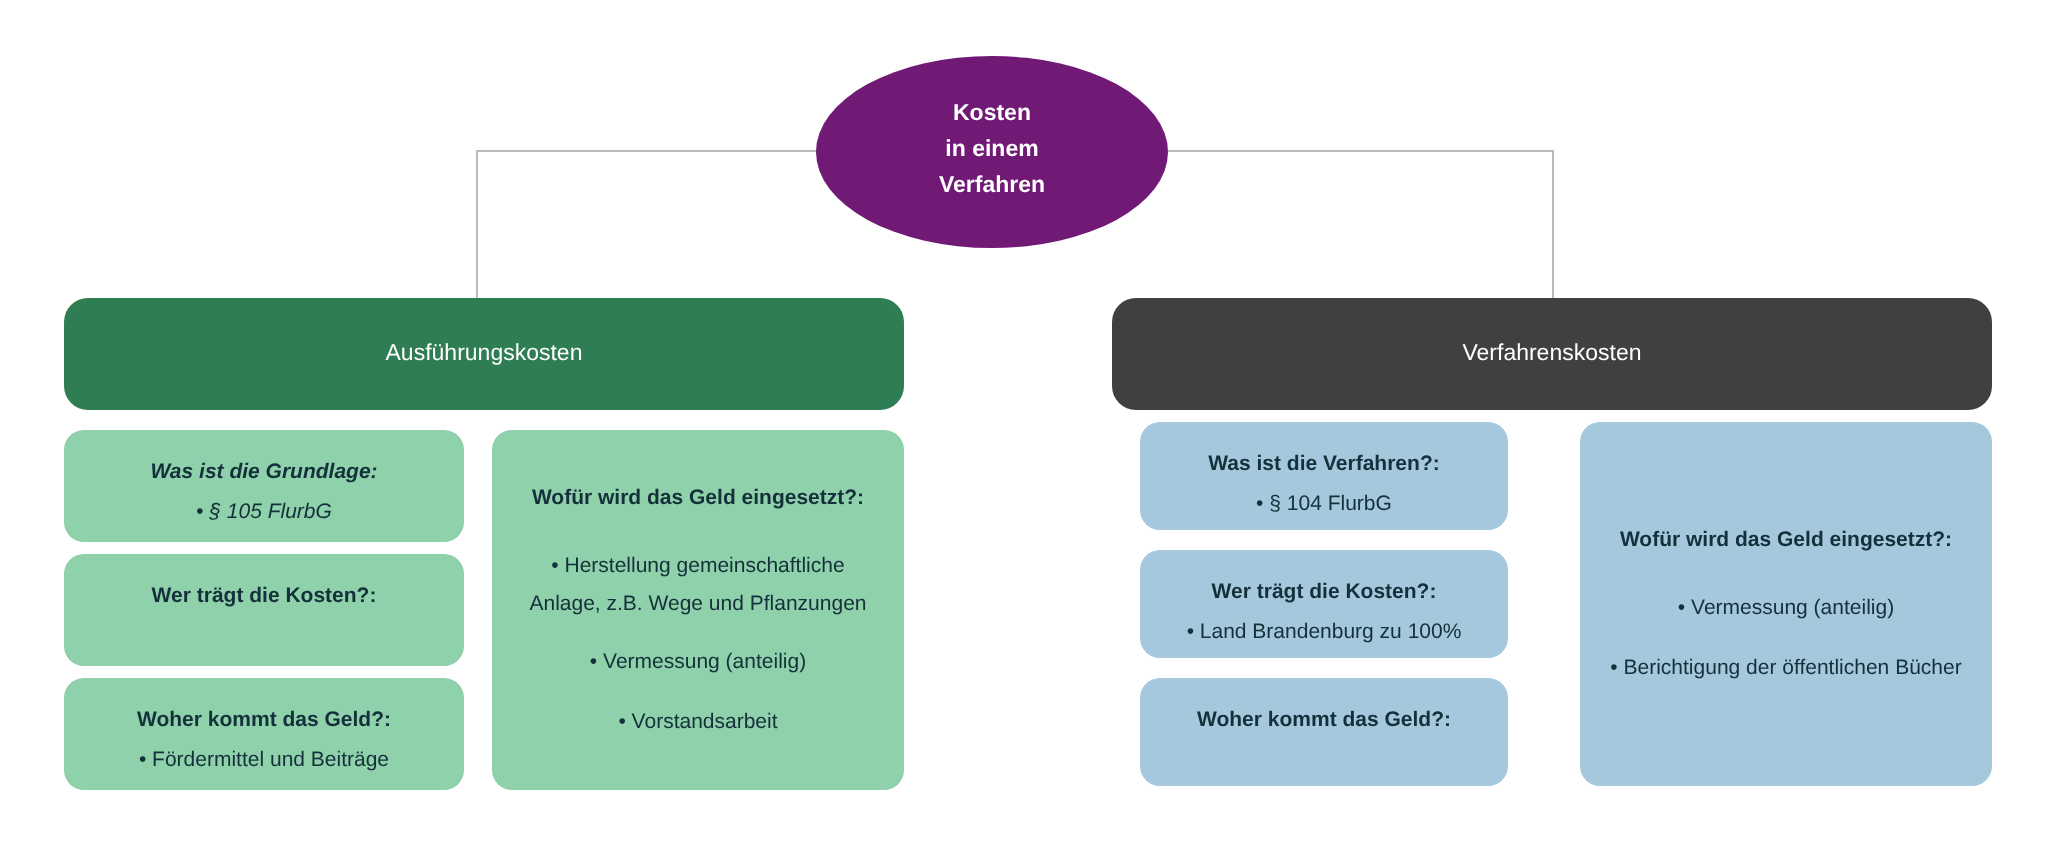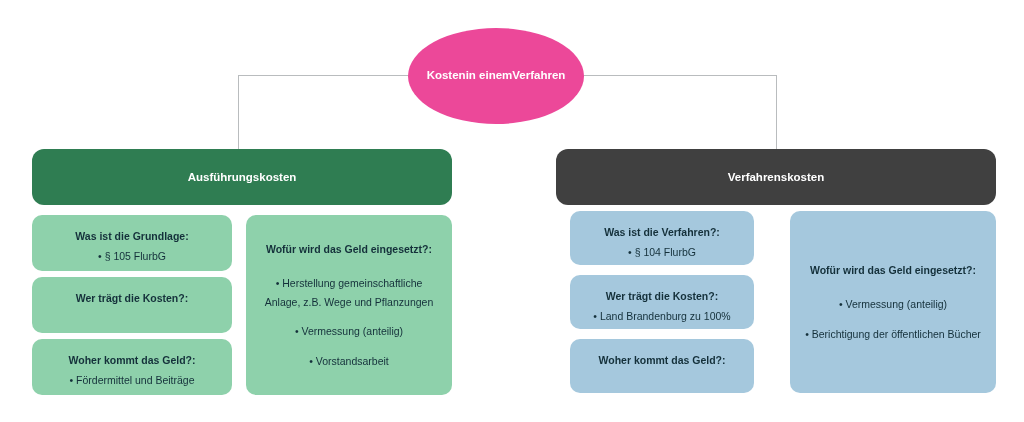--- a/index.html
+++ b/index.html
@@ -20,23 +20,23 @@
   }
 
   
   .root-node {
     position: absolute;
     left: 408px;
     top: 28px;
     width: 176px;
     height: 96px;
     border-radius: 50%;
-    background: #ec4899;
+    background: #701a75;
     display: flex;
-    flex-direction: row;
+    flex-direction: column;
     align-items: center;
     justify-content: center;
     color: #ffffff;
     font-size: 11.5px;
     font-weight: bold;
     line-height: 1.55;
     text-align: center;
   }
 
   
@@ -50,21 +50,21 @@
   
   .branch-header {
     position: absolute;
     height: 56px;
     border-radius: 12px;
     display: flex;
     align-items: center;
     justify-content: center;
     color: #ffffff;
     font-size: 11.5px;
-    font-weight: bold;
+    font-weight: normal;
     text-align: center;
   }
   .header-green { background: #2f7d52; }
   .header-blue  { background: #404040; }
 
   
   .card {
     position: absolute;
     border-radius: 10px;
     box-sizing: border-box;
@@ -122,21 +122,21 @@
   <div class="root-node">
     <span>Kosten</span>
     <span>in einem</span>
     <span>Verfahren</span>
   </div>
 
   <div class="branch-header header-green" style="left:32px; top:149px; width:420px;">
     <span>Ausführungskosten</span>
   </div>
 
-  <div class="card card-green" style="left:32px; top:215px; width:200px; height:56px;">
+  <div class="card card-green" style="left:32px; top:215px; width:200px; height:56px;font-style:italic;">
     <span class="card-title">Was ist die Grundlage:</span>
     <ul class="card-list">
       <li>• § 105 FlurbG</li>
     </ul>
   </div>
 
   <div class="card card-green" style="left:32px; top:277px; width:200px; height:56px;">
     <span class="card-title">Wer trägt die Kosten?:</span>
   </div>
 

